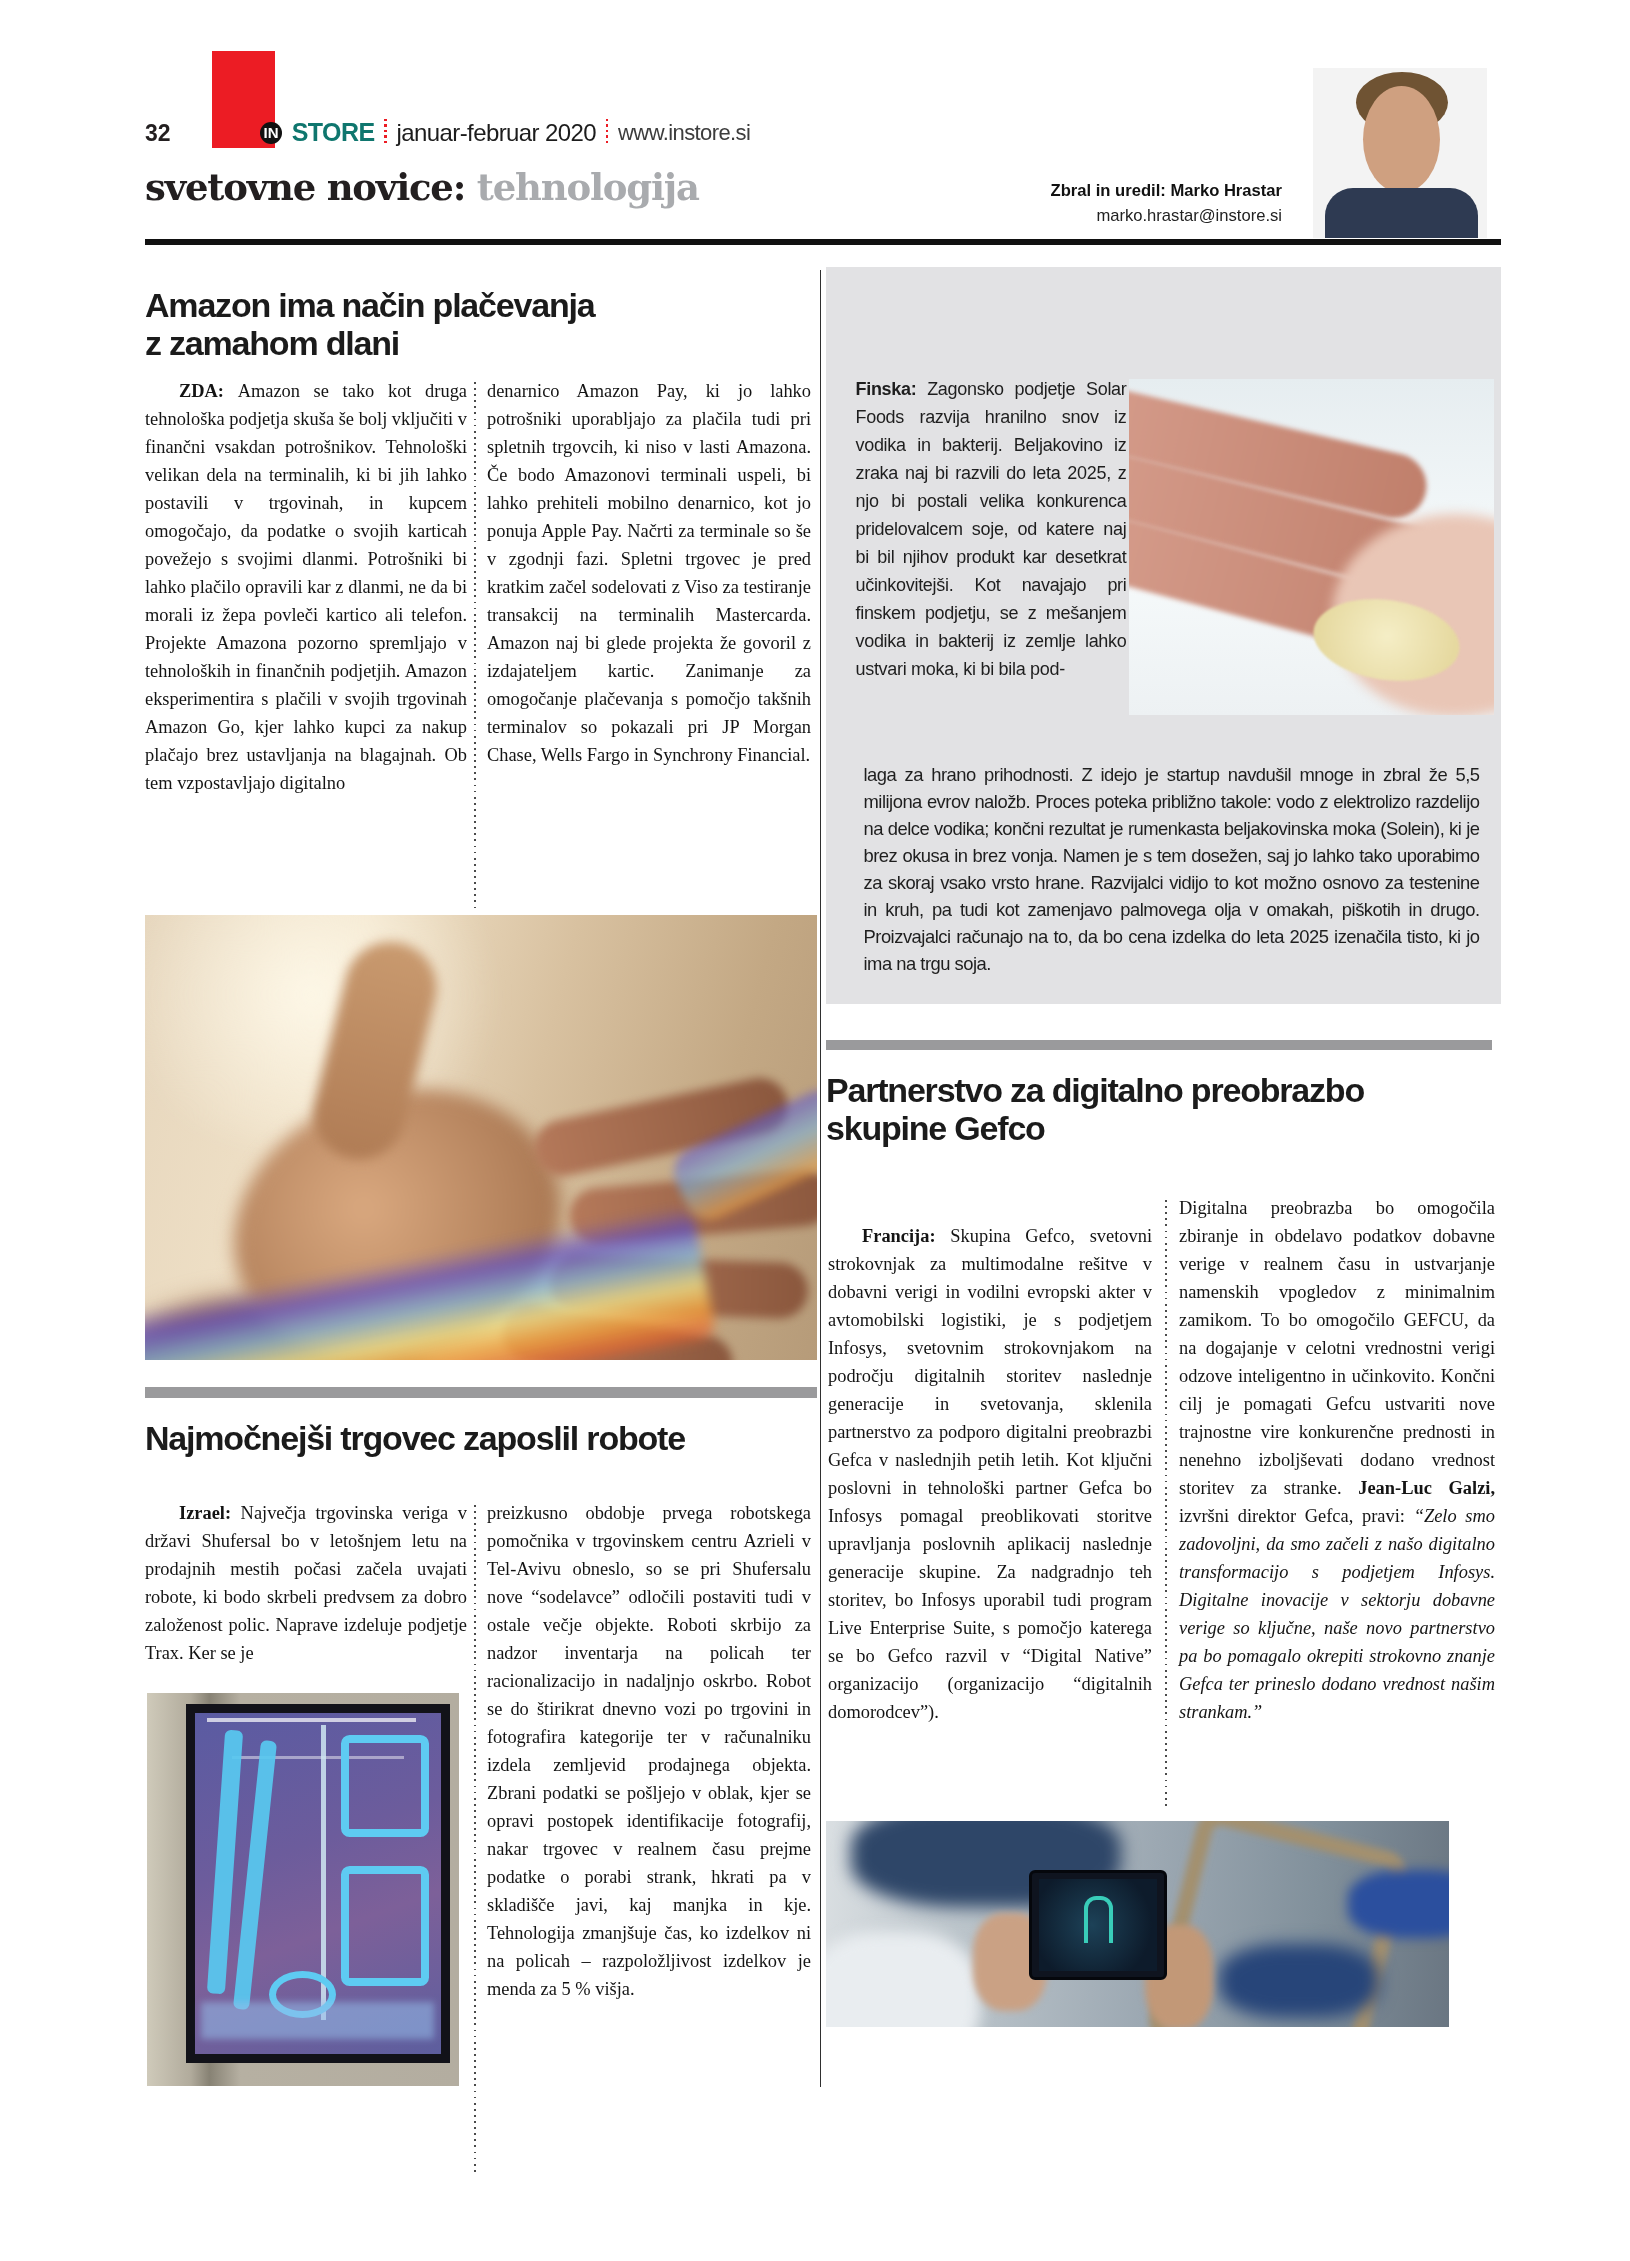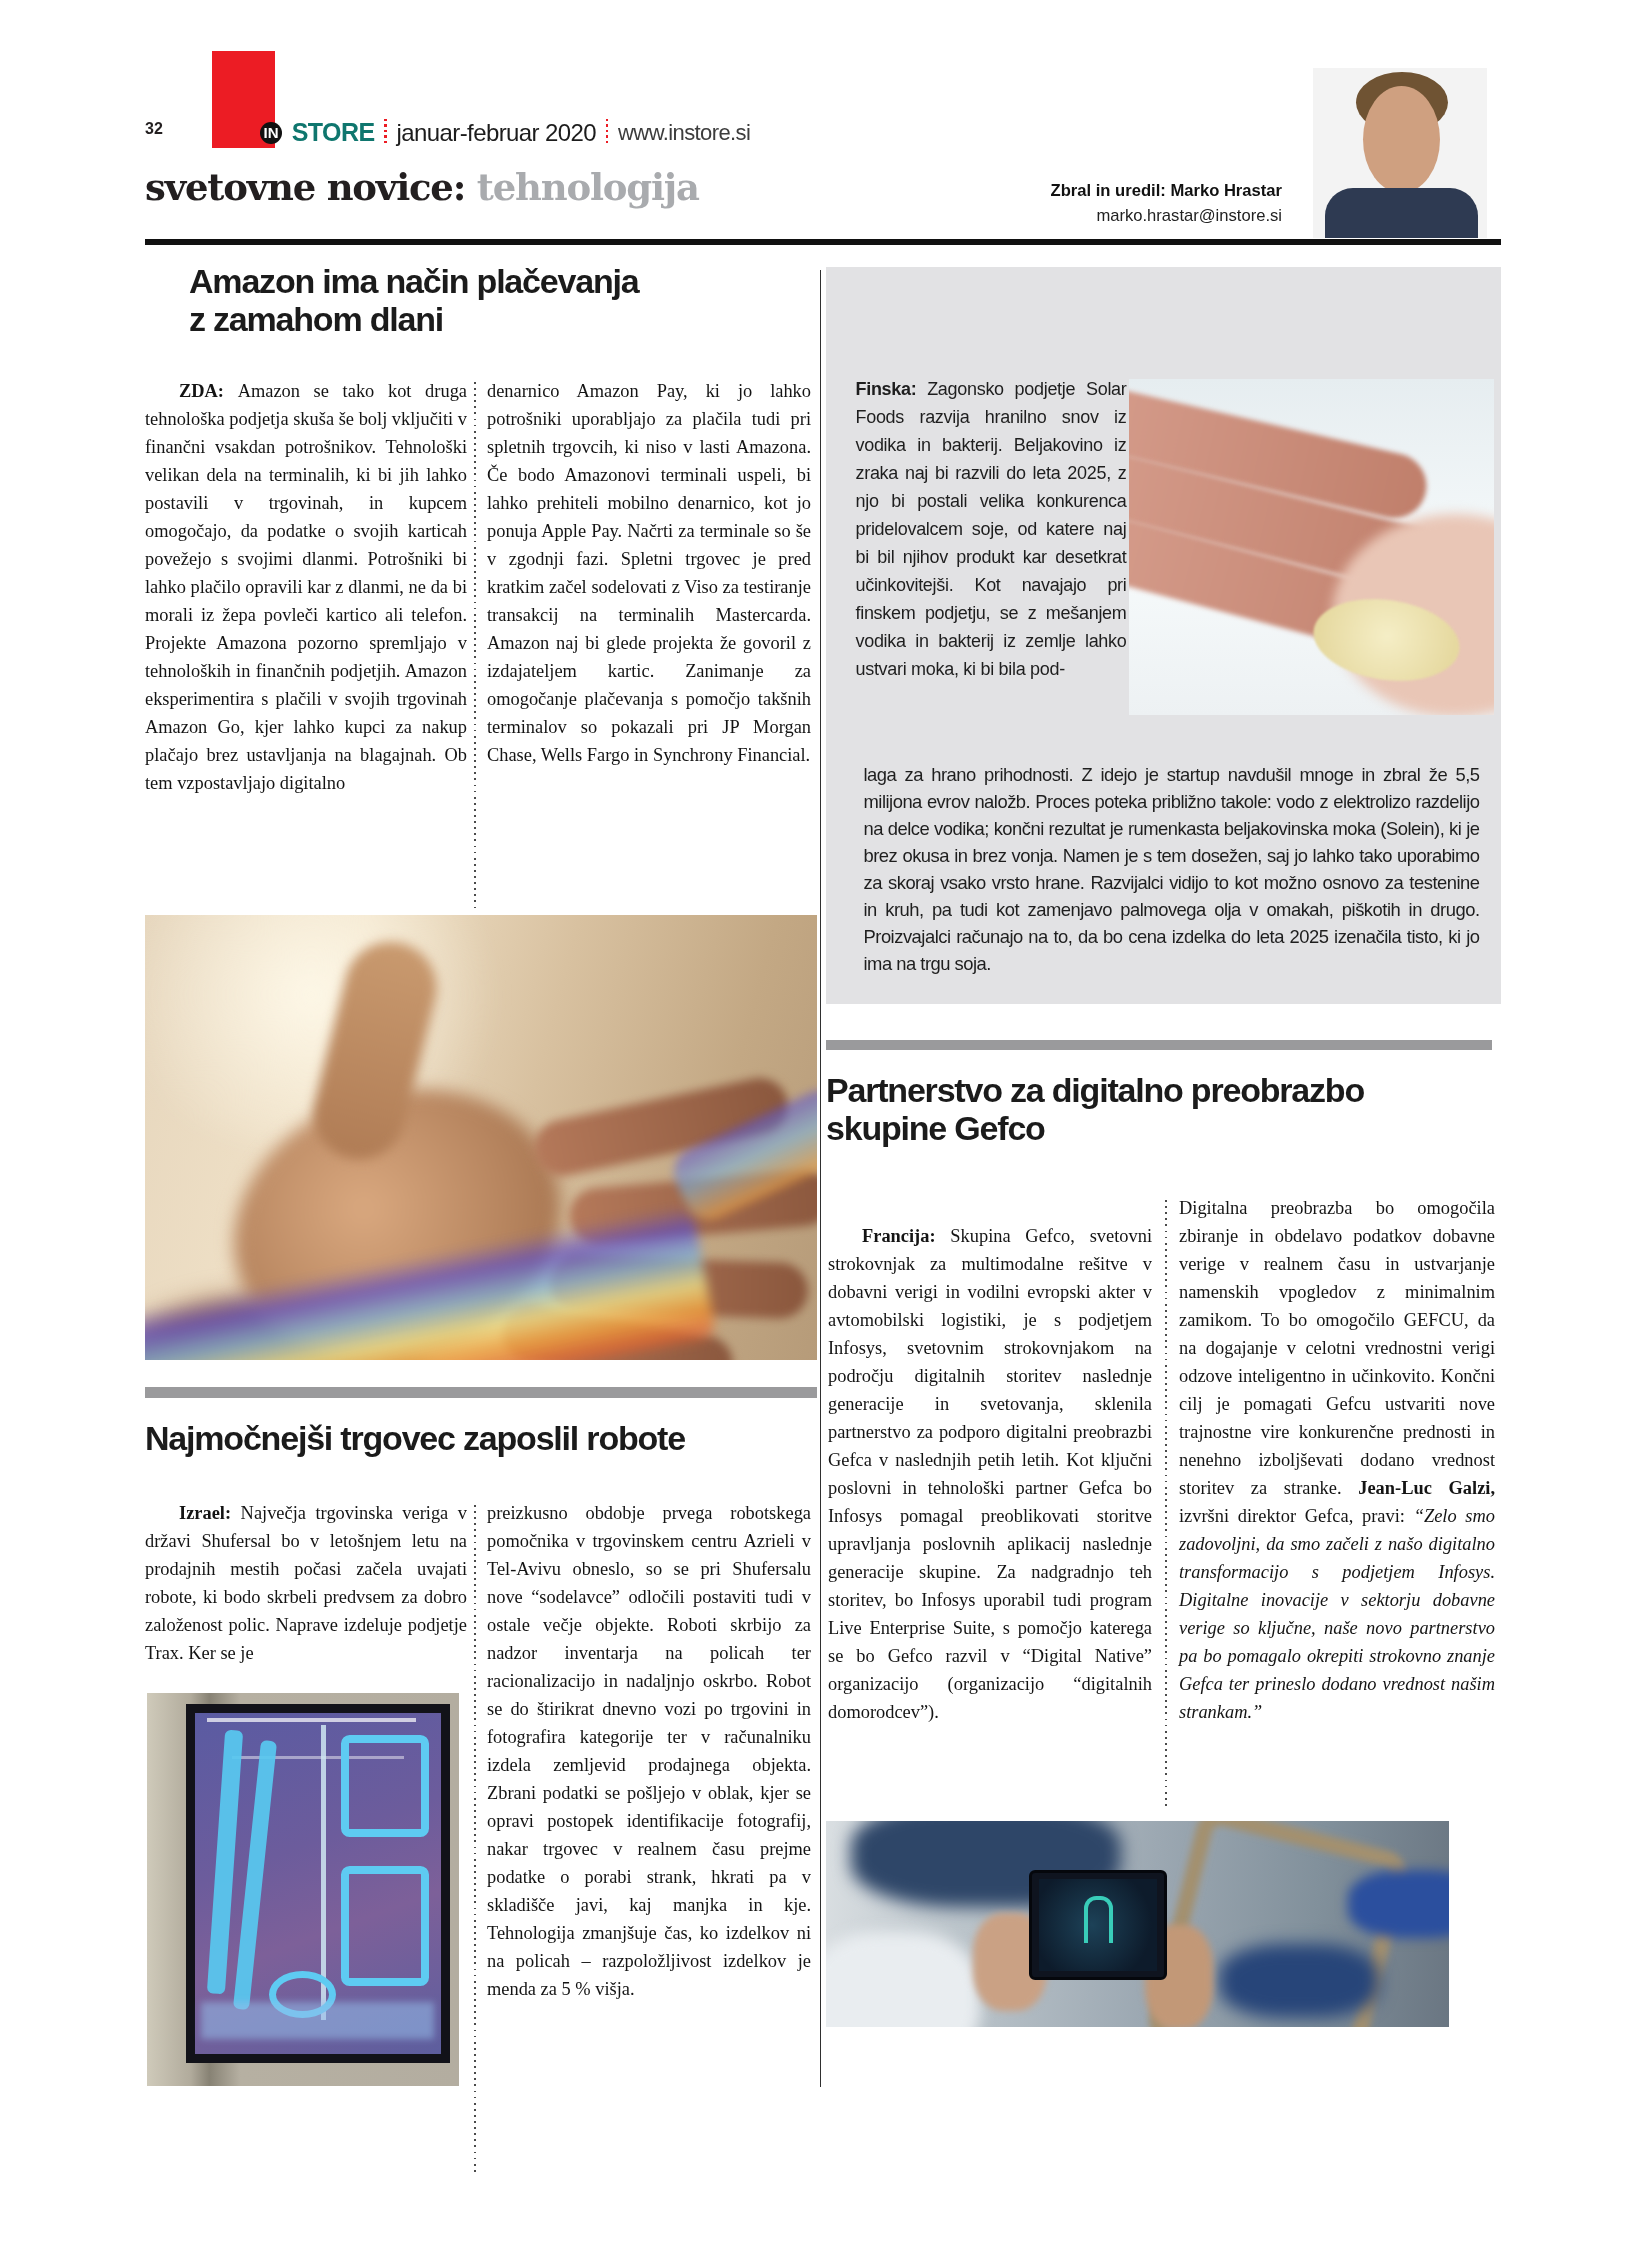--- a/index.html
+++ b/index.html
@@ -1,21 +1,21 @@
 <!DOCTYPE html>
 <html style="font-size:9.8px"><head>
 <meta charset="utf-8">
 <style>
   html,body{margin:0;padding:0;background:#888;}
   .page{position:relative;width:1630px;height:2261px;background:#ffffff;overflow:hidden;
         font-family:"Liberation Serif",serif;color:#1a1a1a;}
   .abs{position:absolute;}
 
   
-  .page-number{font-family:"Liberation Sans",sans-serif;font-weight:bold;font-size:16px;color:#231f20;}
+  .page-number{font-family:"Liberation Sans",sans-serif;font-weight:bold;font-size:23px;color:#231f20;}
   .red-box{background:#ec1c24;}
   .brand-row{display:flex;align-items:center;gap:9.8px;}
   .in-circle{width:22px;height:22px;border-radius:50%;background:#111;color:#fff;
              display:flex;align-items:center;justify-content:center;
              font-family:"Liberation Sans",sans-serif;font-weight:bold;font-size:15px;}
   .store-word{font-family:"Liberation Sans",sans-serif;font-weight:bold;font-size:25px;color:#0f766e;letter-spacing:-0.6px;}
   .issue-word{font-family:"Liberation Sans",sans-serif;font-weight:normal;font-size:24px;color:#1c1c1c;letter-spacing:-0.6px;}
   .url-word{font-family:"Liberation Sans",sans-serif;font-size:22px;color:#3d3d3d;letter-spacing:-0.6px;}
   .red-dotted-sep{width:2.5px;height:27px;
       background-image:repeating-linear-gradient(to bottom,#ec1c24 0 2.5px,transparent 2.5px 5.5px);}
@@ -156,21 +156,21 @@
   <div class="abs photo editor-photo" style="left:1313px;top:68px;width:174px;height:170px;">
     <div class="hair"></div>
     <div class="face"></div>
     <div class="shoulders"></div>
   </div>
 
   <div class="abs header-rule" style="left:145px;top:239px;width:1356px;height:5.5px;"></div>
 
   <div class="abs solid-vrule" style="left:820px;top:270px;height:1817px;"></div>
 
-  <div class="abs headline" style="left:145px;top:262px;width:672px;margin-left:44px;">
+  <div class="abs headline" style="left:145px;top:286px;width:672px;">
     <div>Amazon ima način plačevanja</div>
     <div>z zamahom dlani</div>
   </div>
 
   <div class="abs serif-body" style="left:145px;top:377px;width:322px;">
     <span class="indent"></span><span class="lead">ZDA: </span><span>Amazon se tako kot druga tehnološka podjetja skuša še bolj vključiti v finančni vsakdan potrošnikov. Tehnološki velikan dela na terminalih, ki bi jih lahko postavili v trgovinah, in kupcem omogočajo, da podatke o svojih karticah povežejo s svojimi dlanmi. Potrošniki bi lahko plačilo opravili kar z dlanmi, ne da bi morali iz žepa povleči kartico ali telefon. Projekte Amazona pozorno spremljajo v tehnoloških in finančnih podjetjih. Amazon eksperimentira s plačili v svojih trgovinah Amazon Go, kjer lahko kupci za nakup plačajo brez ustavljanja na blagajnah. Ob tem vzpostavljajo digitalno</span>
   </div>
   <div class="abs dotted-vrule" style="left:474px;top:382px;height:528px;"></div>
   <div class="abs serif-body" style="left:487px;top:377px;width:324px;">
     <span>denarnico Amazon Pay, ki jo lahko potrošniki uporabljajo za plačila tudi pri spletnih trgovcih, ki niso v lasti Amazona. Če bodo Amazonovi terminali uspeli, bi lahko prehiteli mobilno denarnico, kot jo ponuja Apple Pay. Načrti za terminale so še v zgodnji fazi. Spletni trgovec je pred kratkim začel sodelovati z Viso za testiranje transakcij na terminalih Mastercarda. Amazon naj bi glede projekta že govoril z izdajateljem kartic. Zanimanje za omogočanje plačevanja s pomočjo takšnih terminalov so pokazali pri JP Morgan Chase, Wells Fargo in Synchrony Financial.</span>

